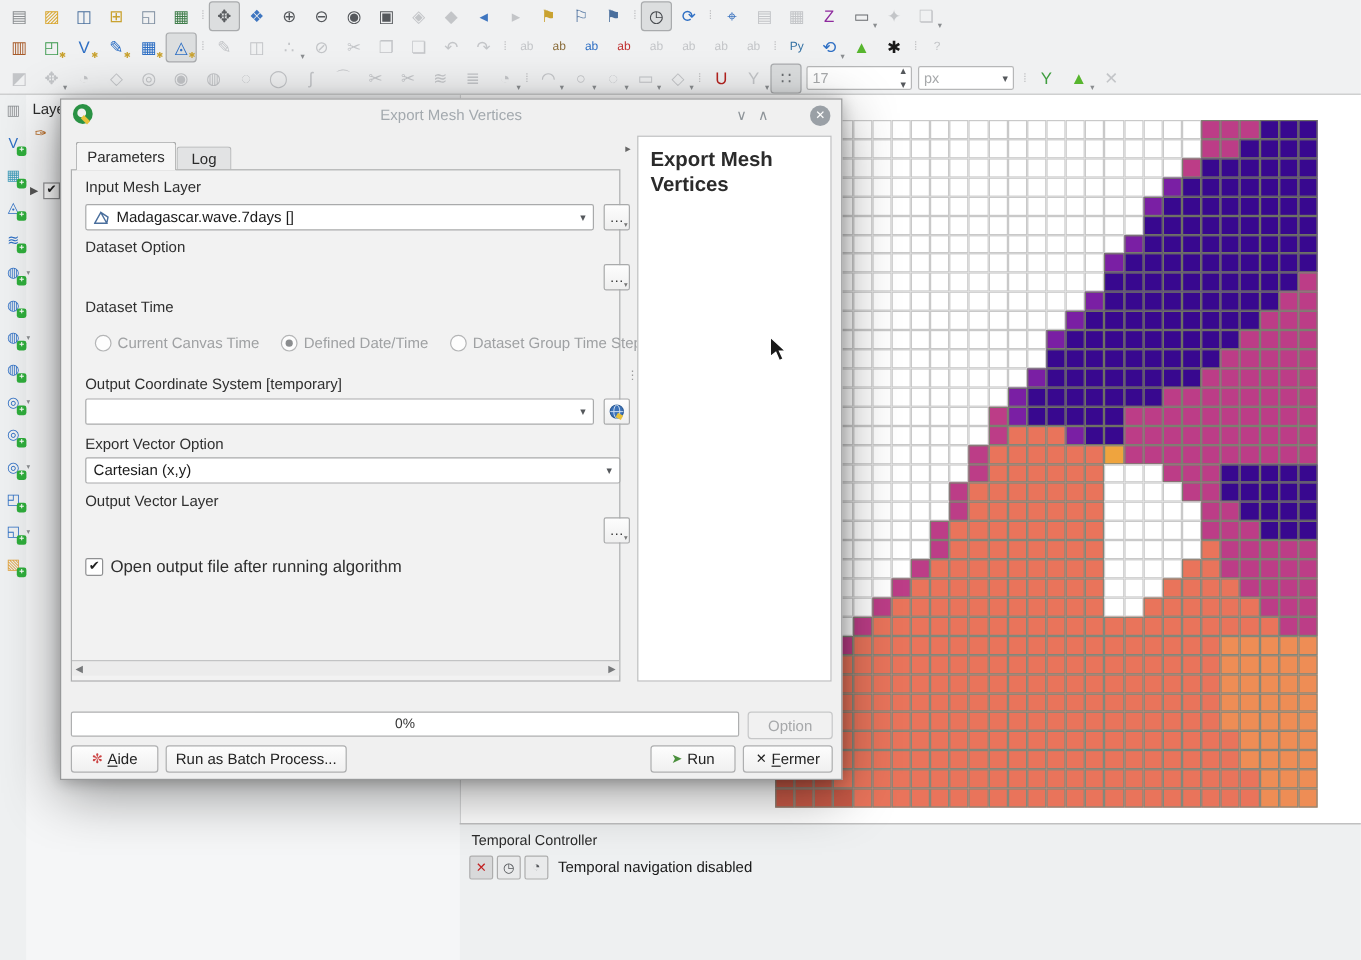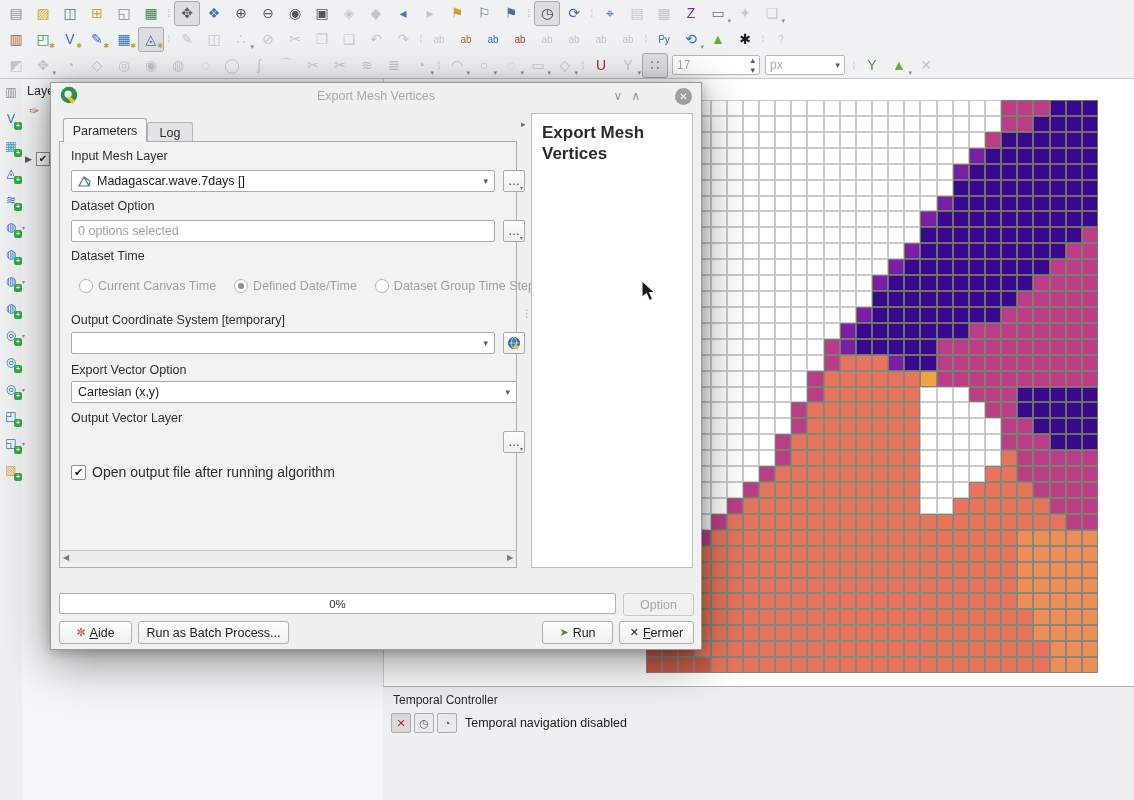--- a/index.html
+++ b/index.html
@@ -1503,23 +1503,20 @@
     </svg>
     <span>Madagascar.wave.7days []</span>
     <span class="ar">▾</span>
   </div>
   <div class="dots" style="left:452px;top:87px;">
     <span>…</span>
       <span class="cr">▾</span>
   </div>
 
   <div class="flabel" style="top:116px;">Dataset Option</div>
-  <div class="fieldrow ph" style="top:137px;">
-    <span>0 options selected</span>
-  </div>
   <div class="dots" style="left:452px;top:137px;">
     <span>…</span>
       <span class="cr">▾</span>
   </div>
 
   <div class="flabel" style="top:166px;">Dataset Time</div>
   <div id="radio-row" class="abs" style="left:28px;top:196px;display:flex;">
       <span class="radio-item">
         <span class="rb"></span>
         <span class="rlbl">Current Canvas Time</span>

